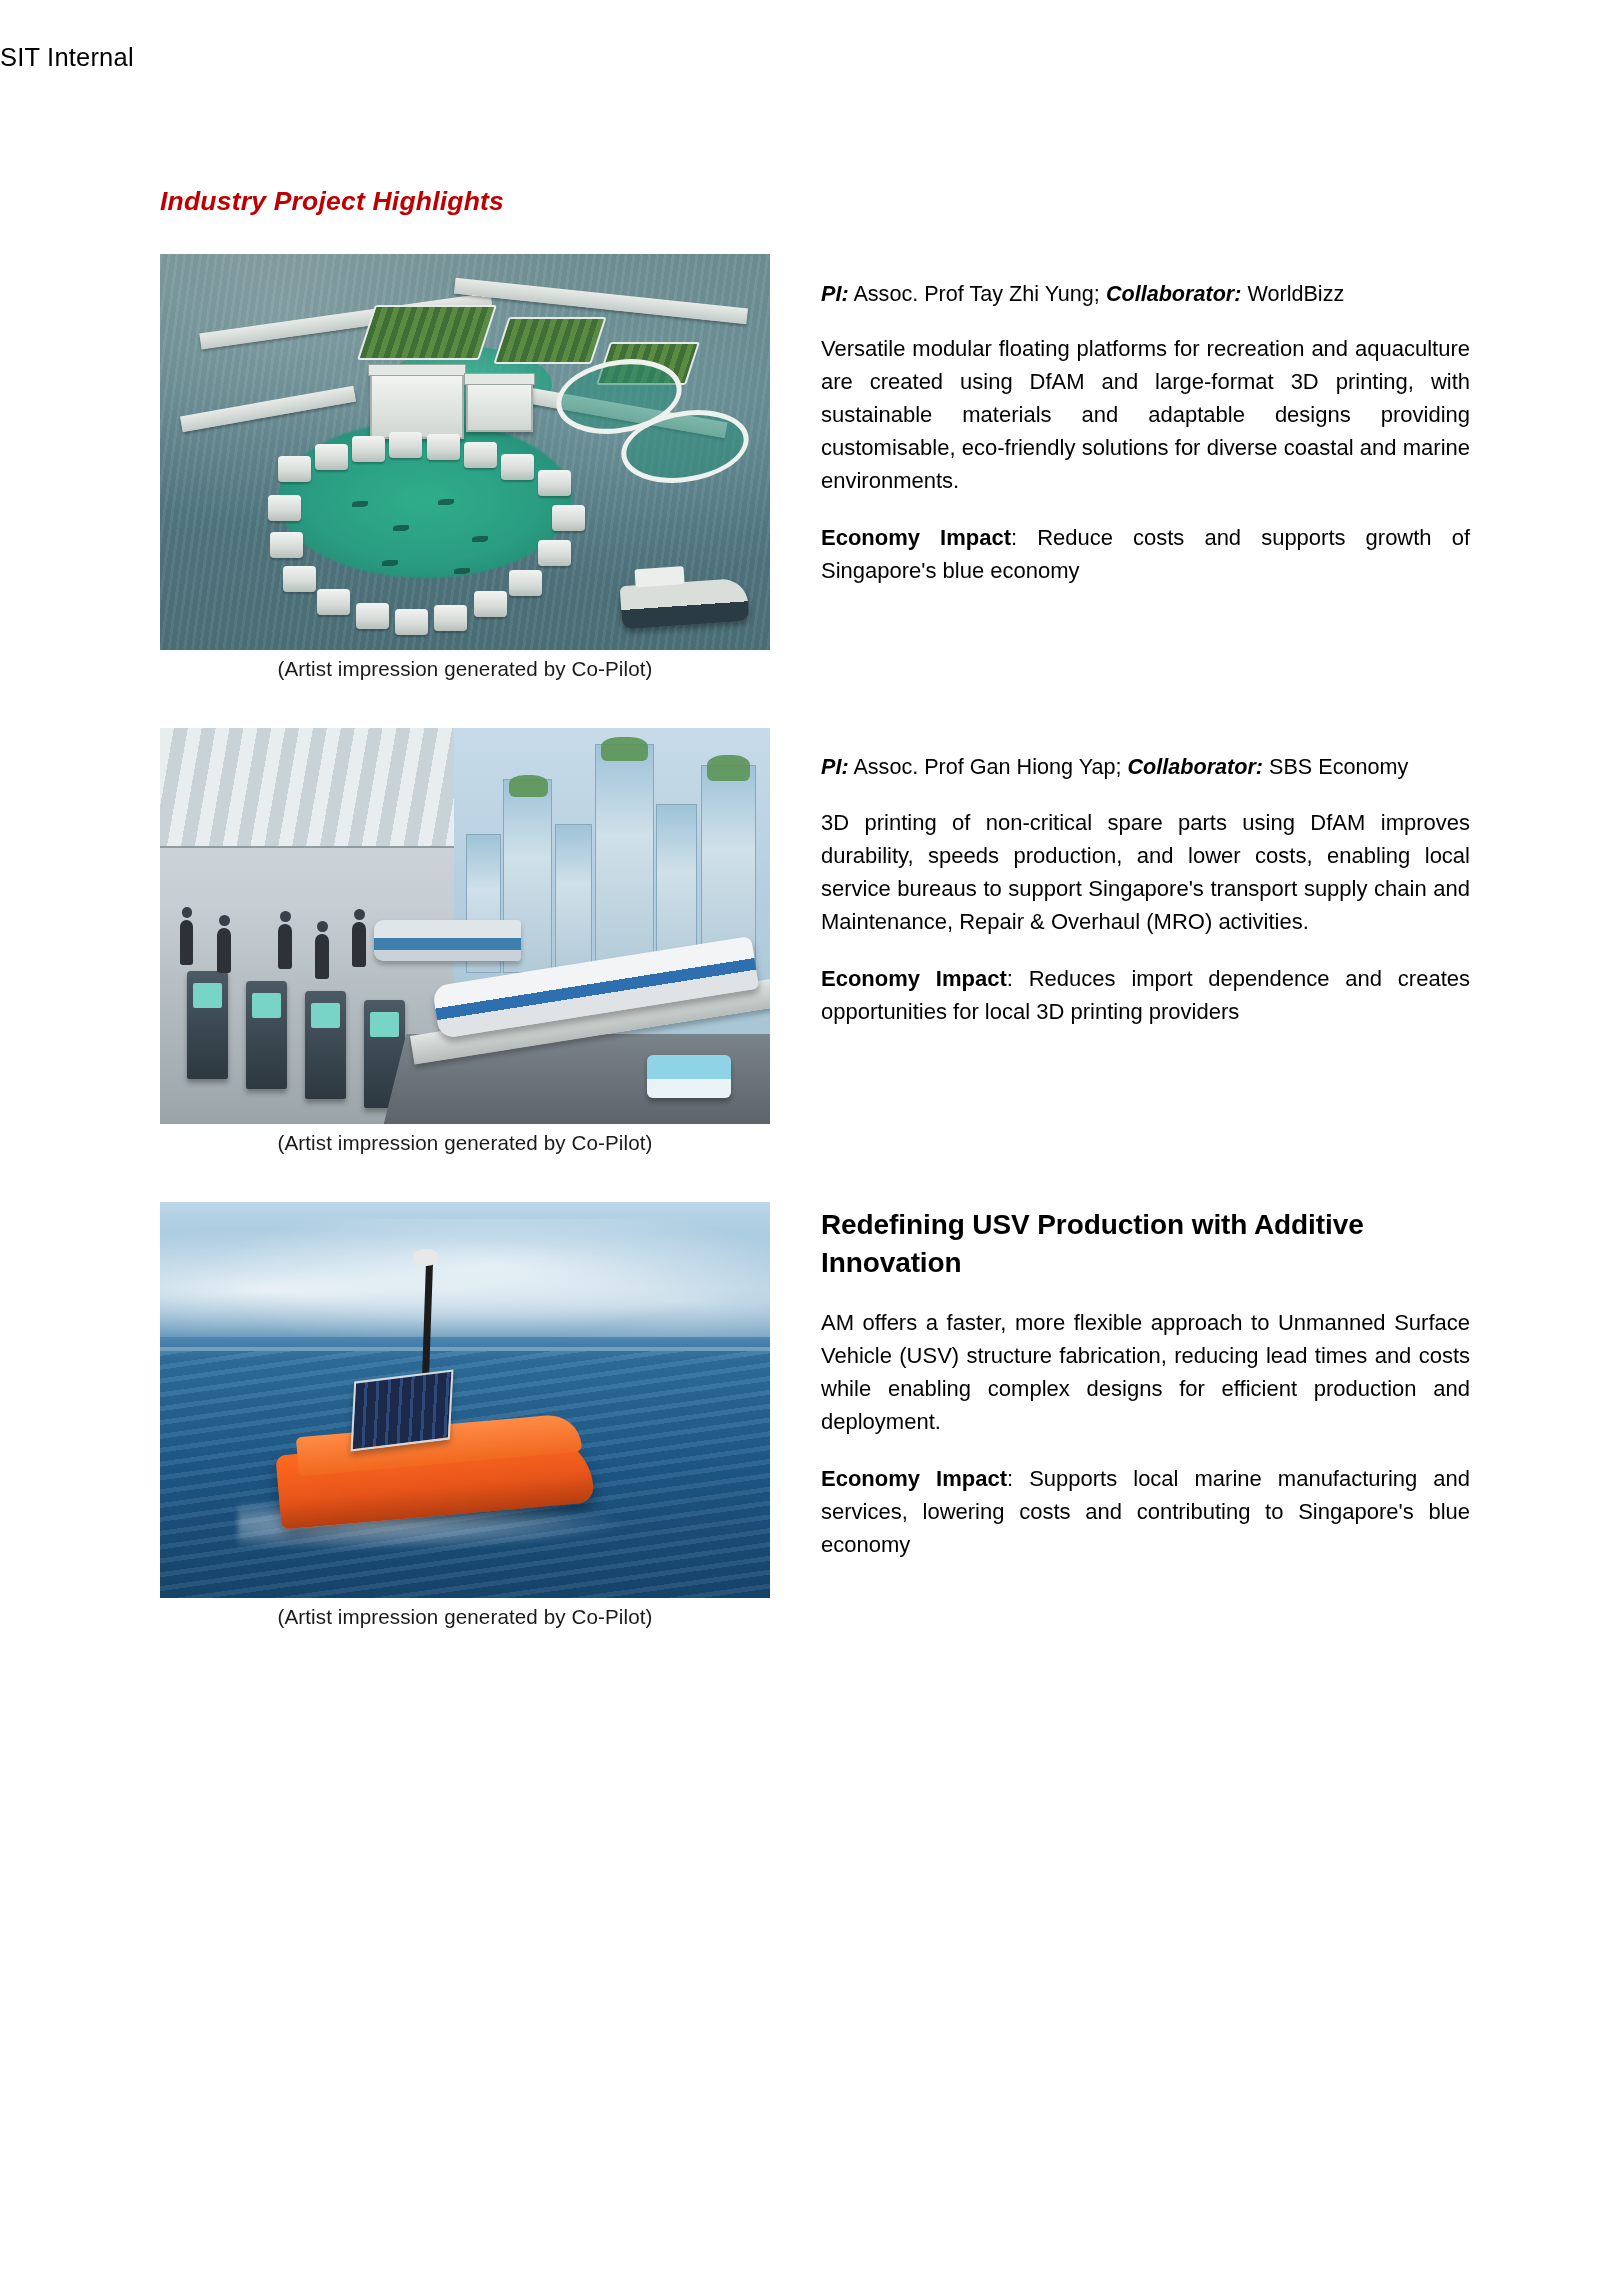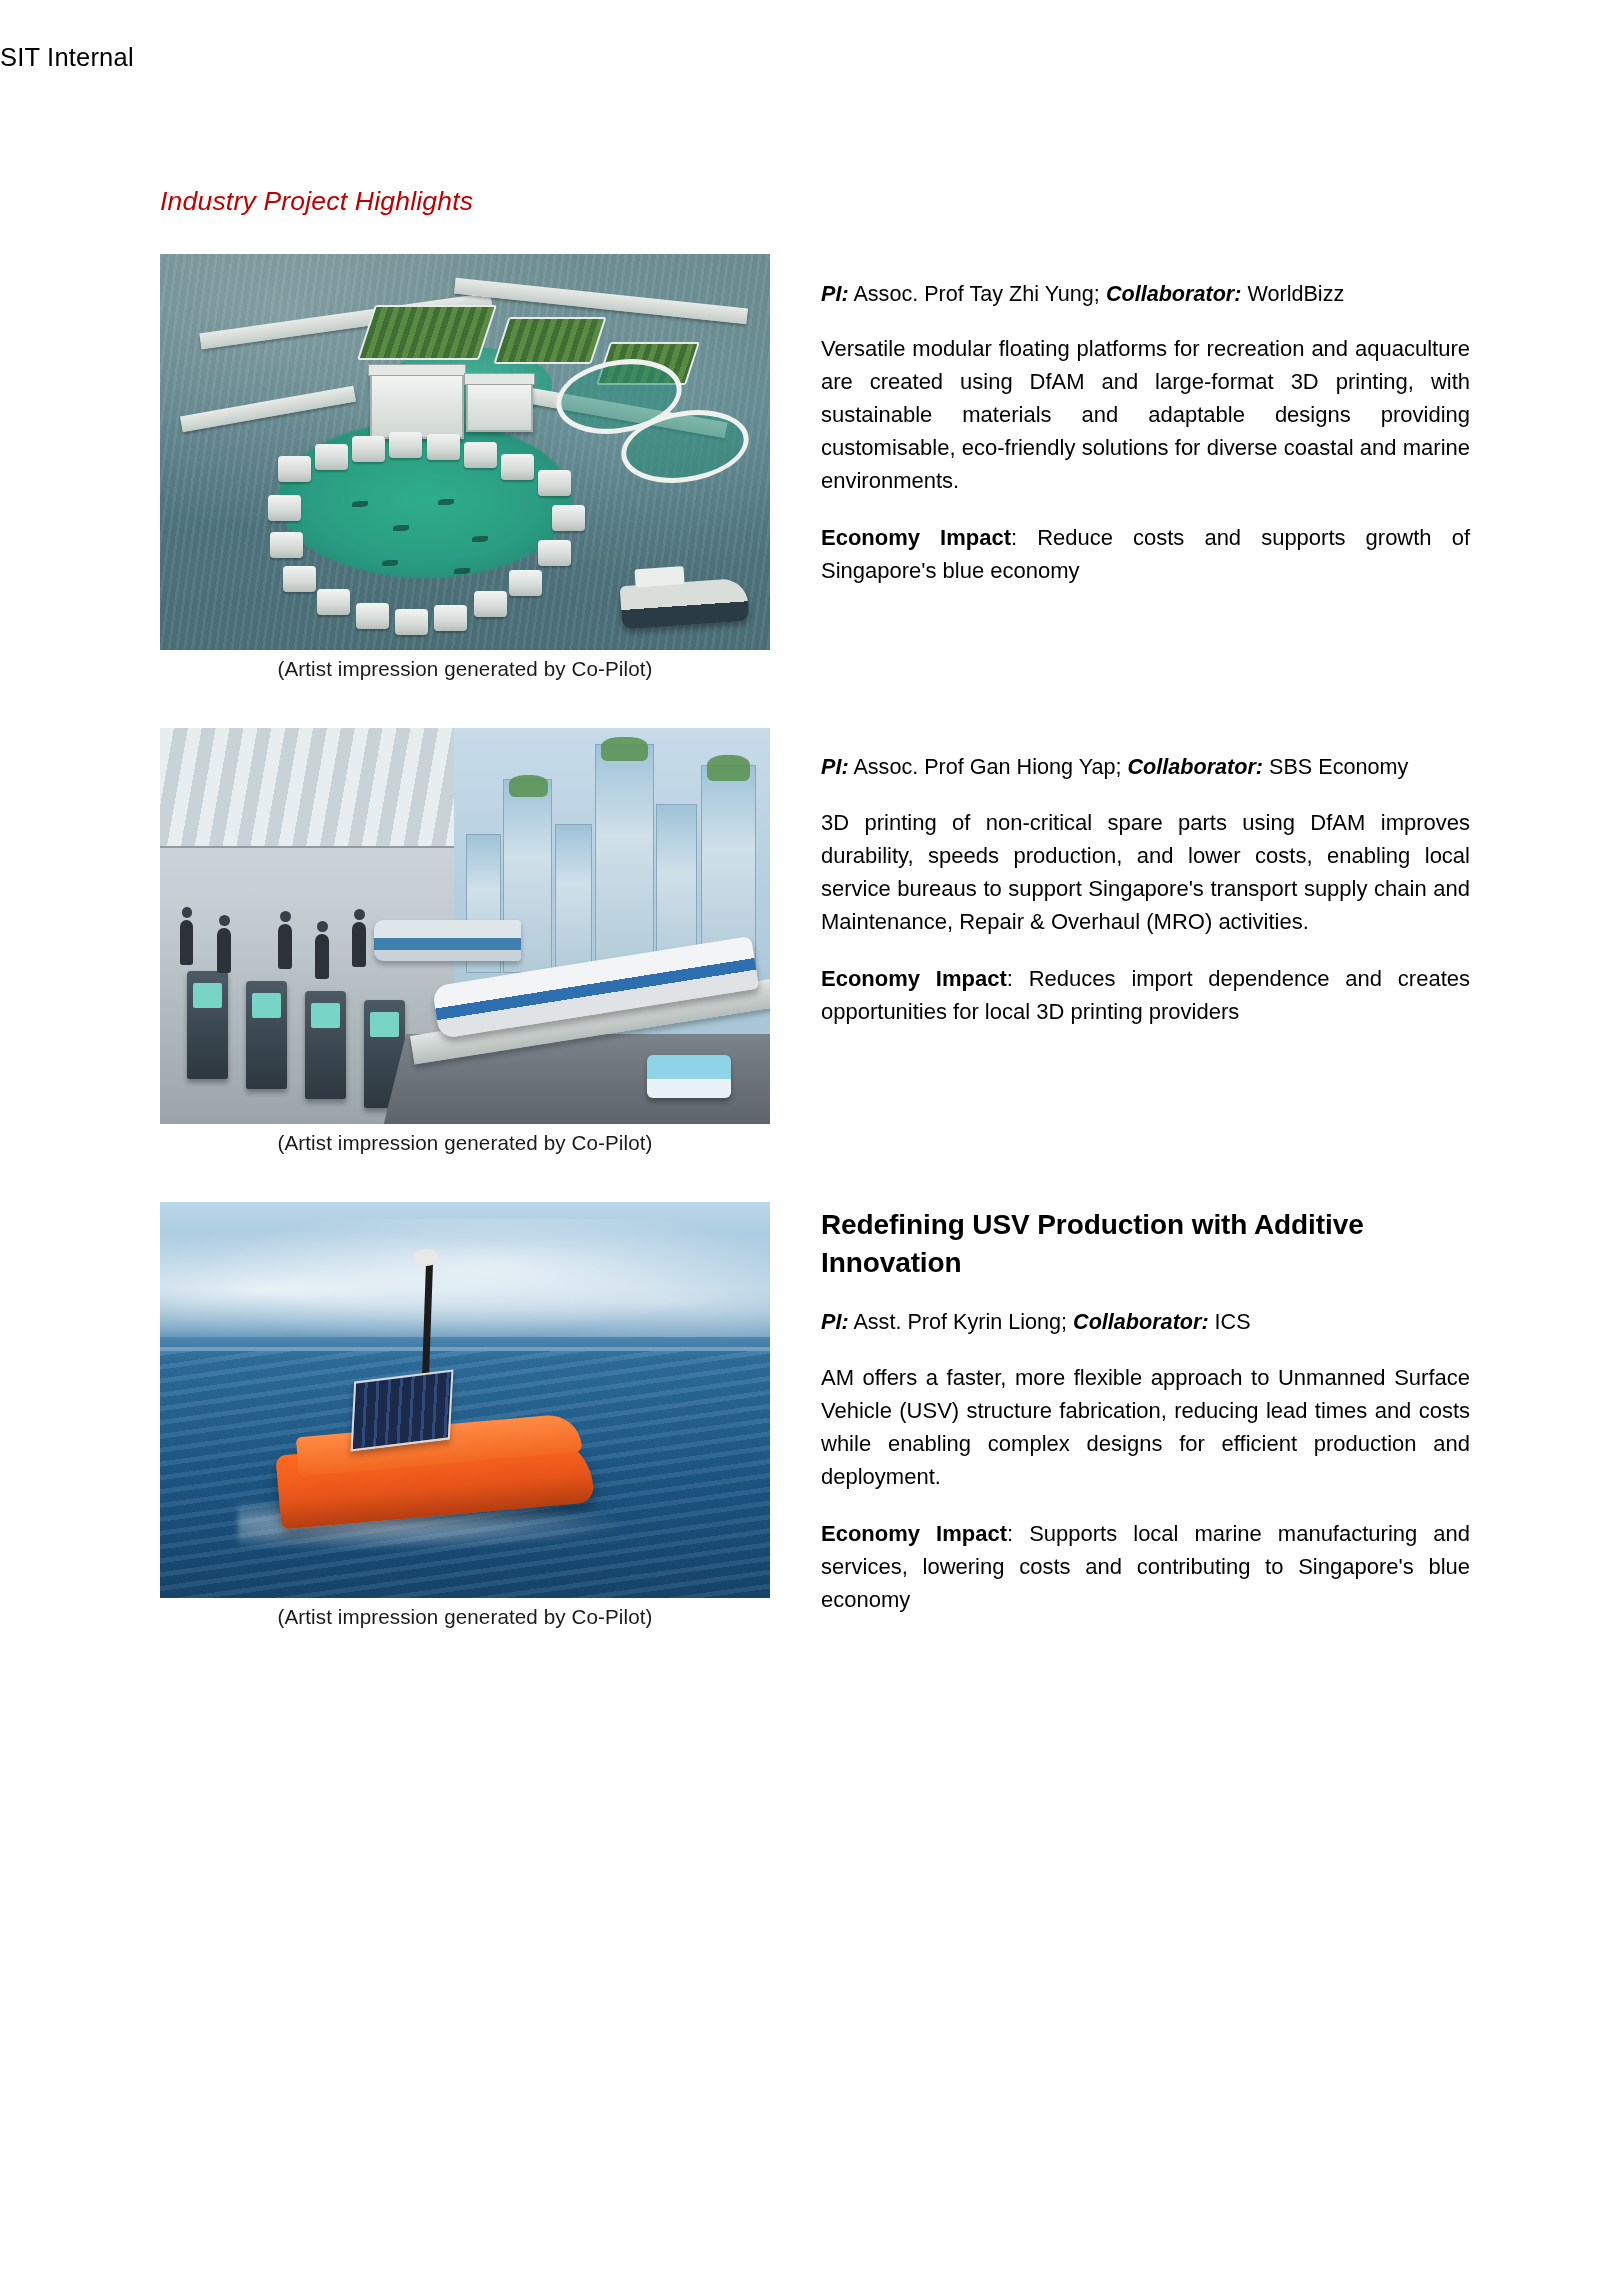--- a/index.html
+++ b/index.html
@@ -32,21 +32,21 @@
     color: #000;
   }
   .content {
     position: absolute;
     top: 186px;
     left: 160px;
     width: 1310px;
   }
   .section-title {
     font-size: 26.5px;
-    font-weight: normal;
+    font-weight: bold;
     font-style: italic;
     color: #c00000;
     margin: 0 0 37px 0;
     letter-spacing: 0.2px;
   }
   .project {
     display: flex;
     flex-direction: row;
     align-items: flex-start;
     margin-bottom: 47px;
@@ -496,26 +496,20 @@
           <div class="mast"></div>
           <div class="masttop"></div>
           <div class="solar"></div>
         </div>
         <div class="caption">(Artist impression generated by Co-Pilot)</div>
       </div>
 
       <div class="project-text">
         <h2 class="project-title">Redefining USV Production with Additive Innovation</h2>
 
-        <div class="project-meta">
-          <span class="lbl">PI:</span>
-          <span class="val">Asst. Prof Kyrin Liong;</span>
-          <span class="lbl">Collaborator:</span>
-          <span class="val">ICS</span>
-        </div>
 
         <p class="project-body">AM offers a faster, more flexible approach to Unmanned Surface Vehicle (USV) structure fabrication, reducing lead times and costs while enabling complex designs for efficient production and deployment.</p>
 
         <p class="project-impact">
           <span class="lbl">Economy Impact</span><span>: Supports local marine manufacturing and services, lowering costs and contributing to Singapore's blue economy</span>
         </p>
       </div>
     </div>
 
   </div>

